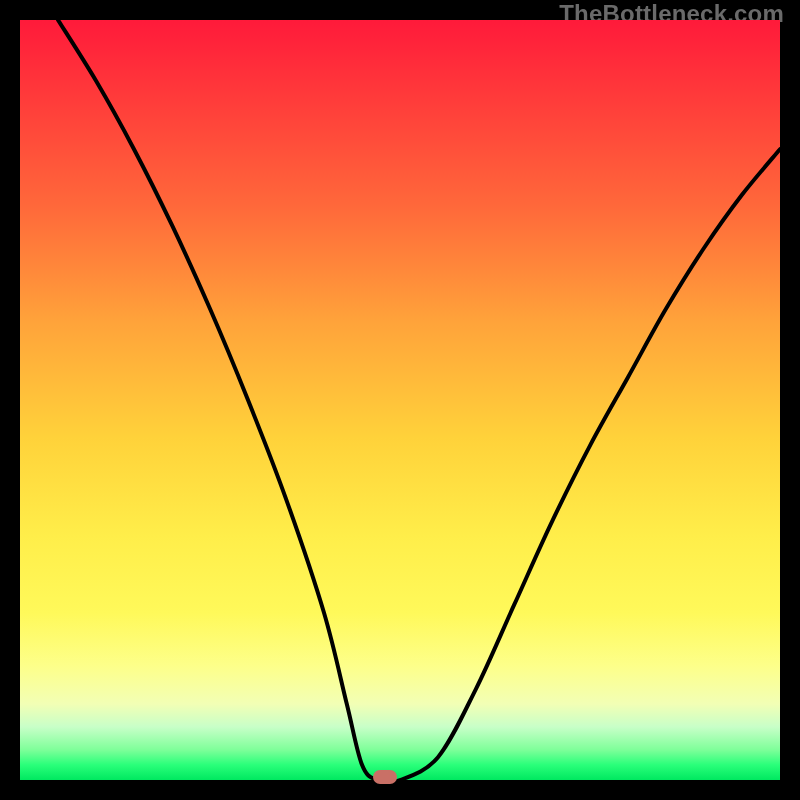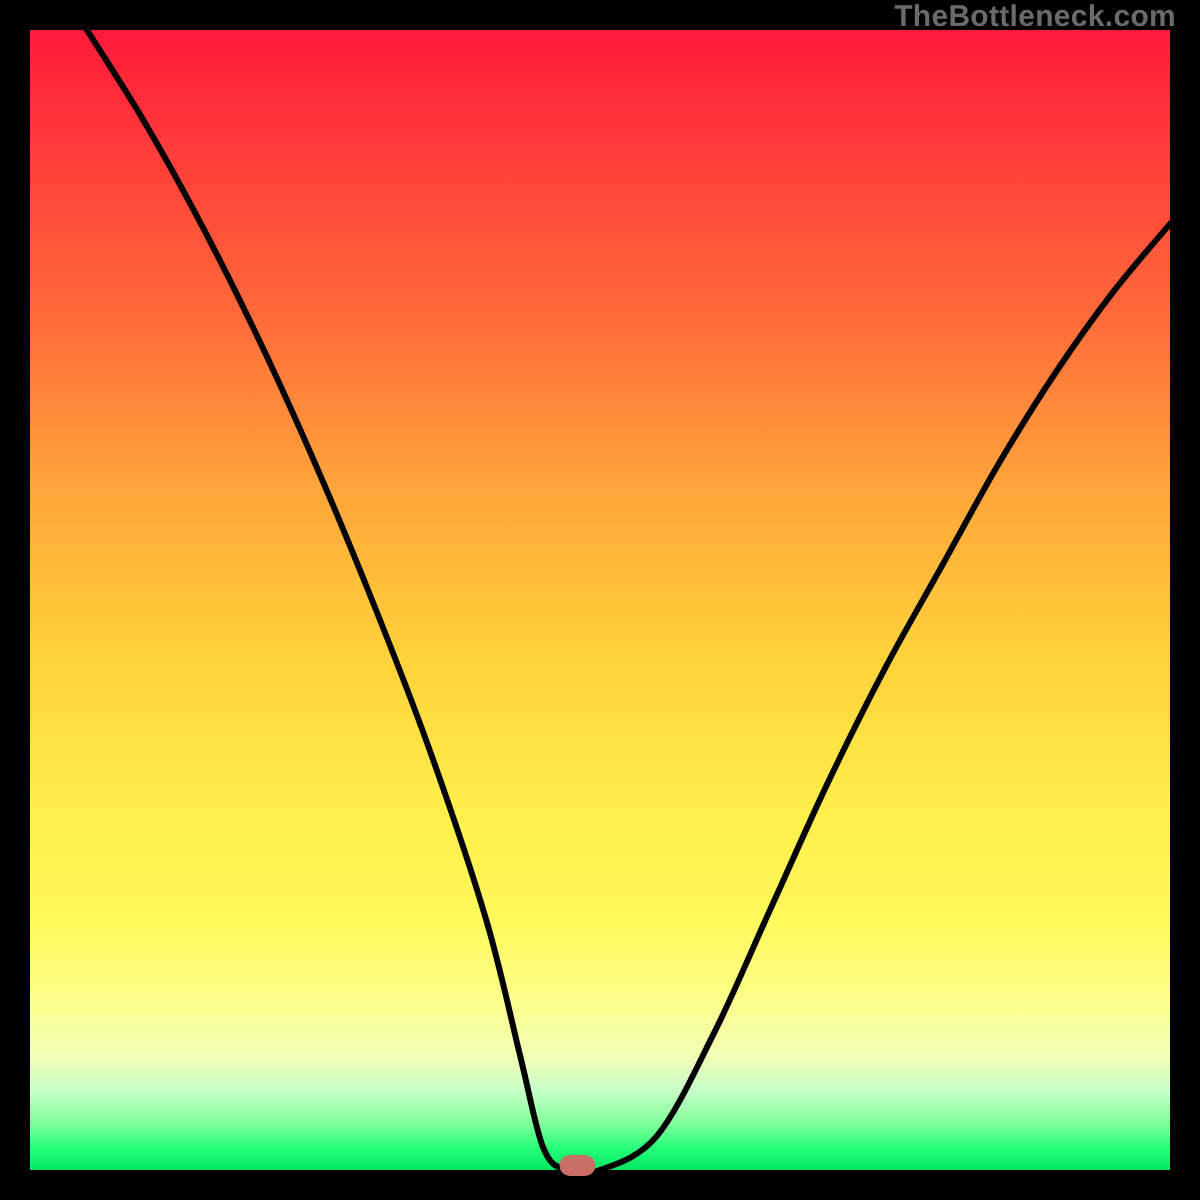--- a/index.html
+++ b/index.html
@@ -38,21 +38,21 @@
       #c8ffc8 93%,
       #7fff9a 96%,
       #2aff7a 98%,
       #00e860 100%
     );
   }
   .watermark {
     position: absolute;
     top: 0px;
     right: 16px;
-    font-size: 20px;
+    font-size: 24px;
     font-weight: 600;
     color: #6a6a6a;
     letter-spacing: 0.2px;
   }
   svg.curve {
     position: absolute;
     left: 0;
     top: 0;
     width: 760px;
     height: 760px;

